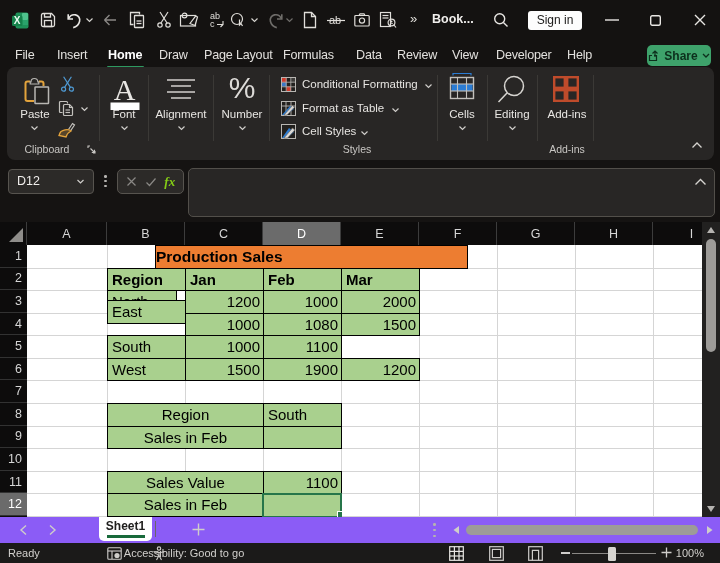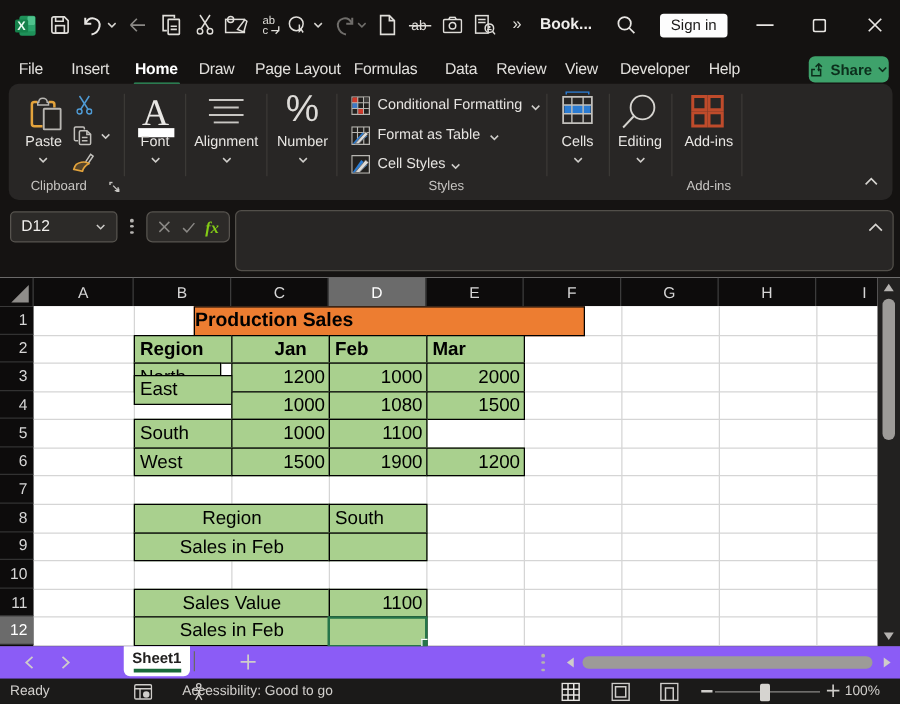--- a/index.html
+++ b/index.html
@@ -418,21 +418,21 @@
         <div class="abs" style="left: 0px; top: 112.9px; width: 675px; height: 1px; background: rgb(213, 213, 213);"></div>
         <div class="abs" style="left: 0px; top: 135.48px; width: 675px; height: 1px; background: rgb(213, 213, 213);"></div>
         <div class="abs" style="left: 0px; top: 158.06px; width: 675px; height: 1px; background: rgb(213, 213, 213);"></div>
         <div class="abs" style="left: 0px; top: 180.64px; width: 675px; height: 1px; background: rgb(213, 213, 213);"></div>
         <div class="abs" style="left: 0px; top: 203.22px; width: 675px; height: 1px; background: rgb(213, 213, 213);"></div>
         <div class="abs" style="left: 0px; top: 225.8px; width: 675px; height: 1px; background: rgb(213, 213, 213);"></div>
         <div class="abs" style="left: 0px; top: 248.38px; width: 675px; height: 1px; background: rgb(213, 213, 213);"></div>
         <div class="abs" style="left: 0px; top: 270.96px; width: 675px; height: 1px; background: rgb(213, 213, 213);"></div>
         <div class="cell" style="left: 80px; top: 0px; width: 313px; height: 23.58px; background: rgb(237, 125, 49); border: 1px solid rgb(0, 0, 0); font-weight: bold; text-align: left; font-size: 15.5px; line-height: 21.58px; margin-left: 48px;">Production Sales</div>
         <div class="cell" style="left: 80px; top: 22.58px; width: 79px; height: 23.58px; background: rgb(169, 208, 142); border: 1px solid rgb(0, 0, 0); font-weight: bold; text-align: left; line-height: 21.58px; padding-left: 4px;">Region</div>
-        <div class="cell" style="left: 158px; top: 22.58px; width: 79px; height: 23.58px; background: rgb(169, 208, 142); border: 1px solid rgb(0, 0, 0); font-weight: bold; text-align: center; line-height: 21.58px; padding-left: 16px;">Jan</div>
+        <div class="cell" style="left: 158px; top: 22.58px; width: 79px; height: 23.58px; background: rgb(169, 208, 142); border: 1px solid rgb(0, 0, 0); font-weight: bold; text-align: left; line-height: 21.58px; padding-left: 4px;">Jan</div>
         <div class="cell" style="left: 236px; top: 22.58px; width: 79px; height: 23.58px; background: rgb(169, 208, 142); border: 1px solid rgb(0, 0, 0); font-weight: bold; text-align: left; line-height: 21.58px; padding-left: 4px;">Feb</div>
         <div class="cell" style="left: 314px; top: 22.58px; width: 79px; height: 23.58px; background: rgb(169, 208, 142); border: 1px solid rgb(0, 0, 0); font-weight: bold; text-align: left; line-height: 21.58px; padding-left: 4px;">Mar</div>
         <div class="cell" style="left: 80px; top: 45.16px; width: 70px; height: 23.58px; background: rgb(169, 208, 142); border: 1px solid rgb(0, 0, 0); text-align: left; line-height: 21.58px; padding-left: 4px;">North</div>
         <div class="cell" style="left: 158px; top: 45.16px; width: 79px; height: 23.58px; background: rgb(169, 208, 142); border: 1px solid rgb(0, 0, 0); text-align: right; line-height: 21.58px; padding-right: 3px;">1200</div>
         <div class="cell" style="left: 236px; top: 45.16px; width: 79px; height: 23.58px; background: rgb(169, 208, 142); border: 1px solid rgb(0, 0, 0); text-align: right; line-height: 21.58px; padding-right: 3px;">1000</div>
         <div class="cell" style="left: 314px; top: 45.16px; width: 79px; height: 23.58px; background: rgb(169, 208, 142); border: 1px solid rgb(0, 0, 0); text-align: right; line-height: 21.58px; padding-right: 3px;">2000</div>
         <div class="cell" style="left: 80px; top: 55px; width: 79px; height: 23.58px; background: rgb(169, 208, 142); border: 1px solid rgb(0, 0, 0); text-align: left; line-height: 21.58px; padding-left: 4px;">East</div>
         <div class="cell" style="left: 158px; top: 67.74px; width: 79px; height: 23.58px; background: rgb(169, 208, 142); border: 1px solid rgb(0, 0, 0); text-align: right; line-height: 21.58px; padding-right: 3px;">1000</div>
         <div class="cell" style="left: 236px; top: 67.74px; width: 79px; height: 23.58px; background: rgb(169, 208, 142); border: 1px solid rgb(0, 0, 0); text-align: right; line-height: 21.58px; padding-right: 3px;">1080</div>
         <div class="cell" style="left: 314px; top: 67.74px; width: 79px; height: 23.58px; background: rgb(169, 208, 142); border: 1px solid rgb(0, 0, 0); text-align: right; line-height: 21.58px; padding-right: 3px;">1500</div>
@@ -503,21 +503,21 @@
       <rect x="0.8" y="0.8" width="13.4" height="11.4" rx="1"></rect>
       <line x1="0.8" y1="4" x2="14.2" y2="4"></line>
       <line x1="5" y1="4" x2="5" y2="12"></line>
       <circle cx="10" cy="8.5" r="2.6" fill="#cfcdca" stroke="none"></circle>
     </svg>
 
     <svg class="abs" style="left:152px;top:3px;" width="14" height="15" viewBox="0 0 14 15" fill="none" stroke="#cfcdca" stroke-width="1.1">
       <circle cx="7" cy="2.6" r="1.7"></circle>
       <path d="M1.5 5.5 C4.5 6.6 9.5 6.6 12.5 5.5 M7 6.5 L7 9.5 M7 9.5 L4.5 14 M7 9.5 L9.5 14"></path>
     </svg>
-    <span style="margin-left:106px;">Accessibility: Good to go</span>
+    <span style="margin-left:84px;">Accessibility: Good to go</span>
 
     <svg class="abs" style="left:449px;top:3px;" width="15" height="15" viewBox="0 0 15 15" fill="none" stroke="#e8e6e3" stroke-width="1.2">
       <rect x="0.7" y="0.7" width="13.6" height="13.6"></rect>
       <line x1="5.4" y1="0.7" x2="5.4" y2="14.3"></line>
         <line x1="10" y1="0.7" x2="10" y2="14.3"></line>
       <line x1="0.7" y1="5.4" x2="14.3" y2="5.4"></line>
         <line x1="0.7" y1="10" x2="14.3" y2="10"></line>
     </svg>
     <svg class="abs" style="left:489px;top:3px;" width="15" height="15" viewBox="0 0 15 15" fill="none" stroke="#cfcdca" stroke-width="1.2">
       <rect x="0.7" y="0.7" width="13.6" height="13.6"></rect>

